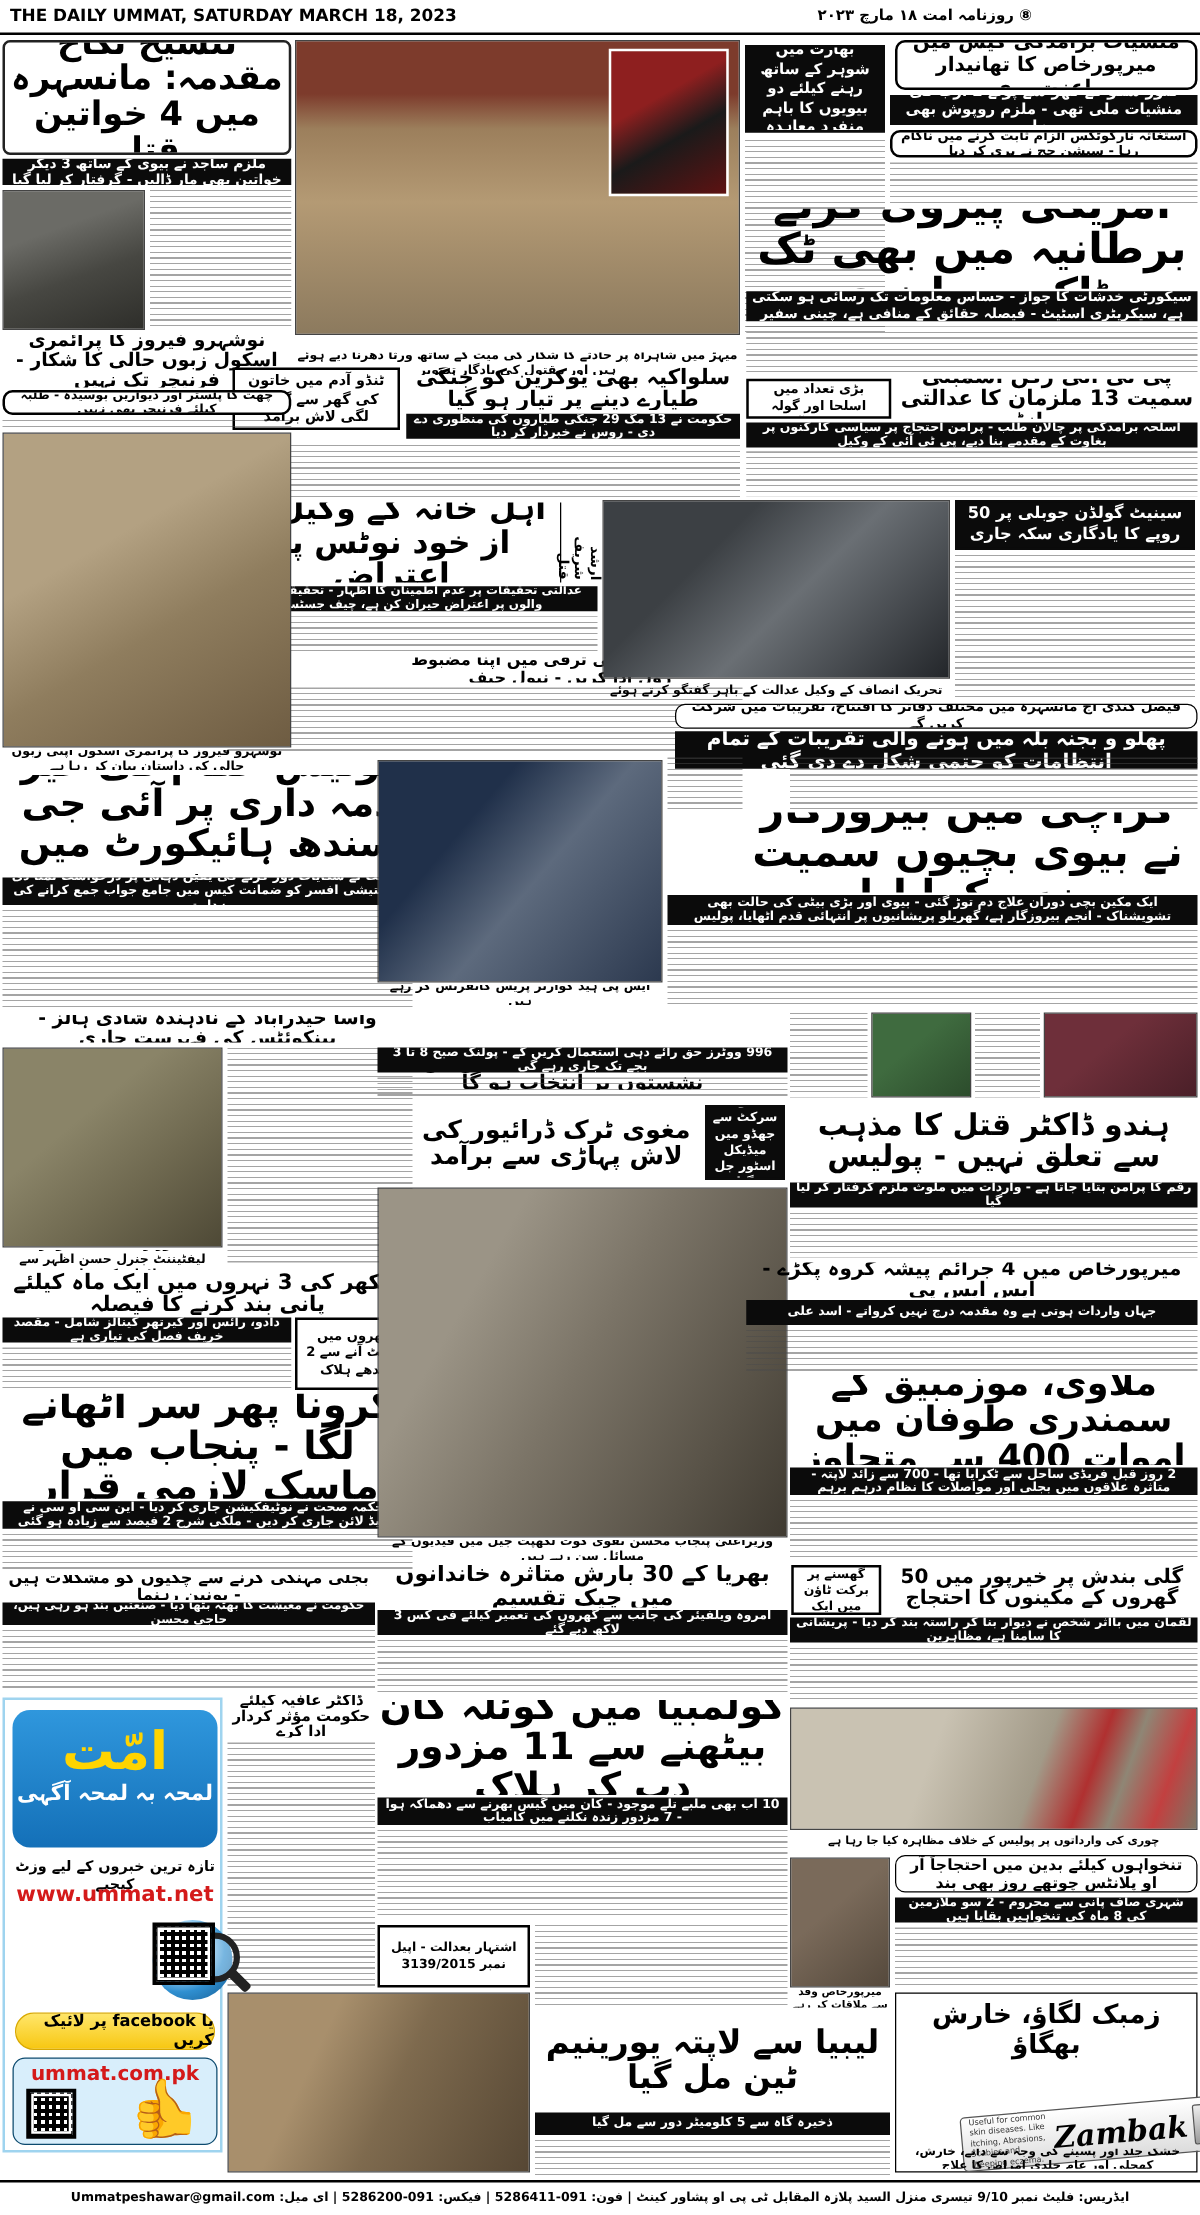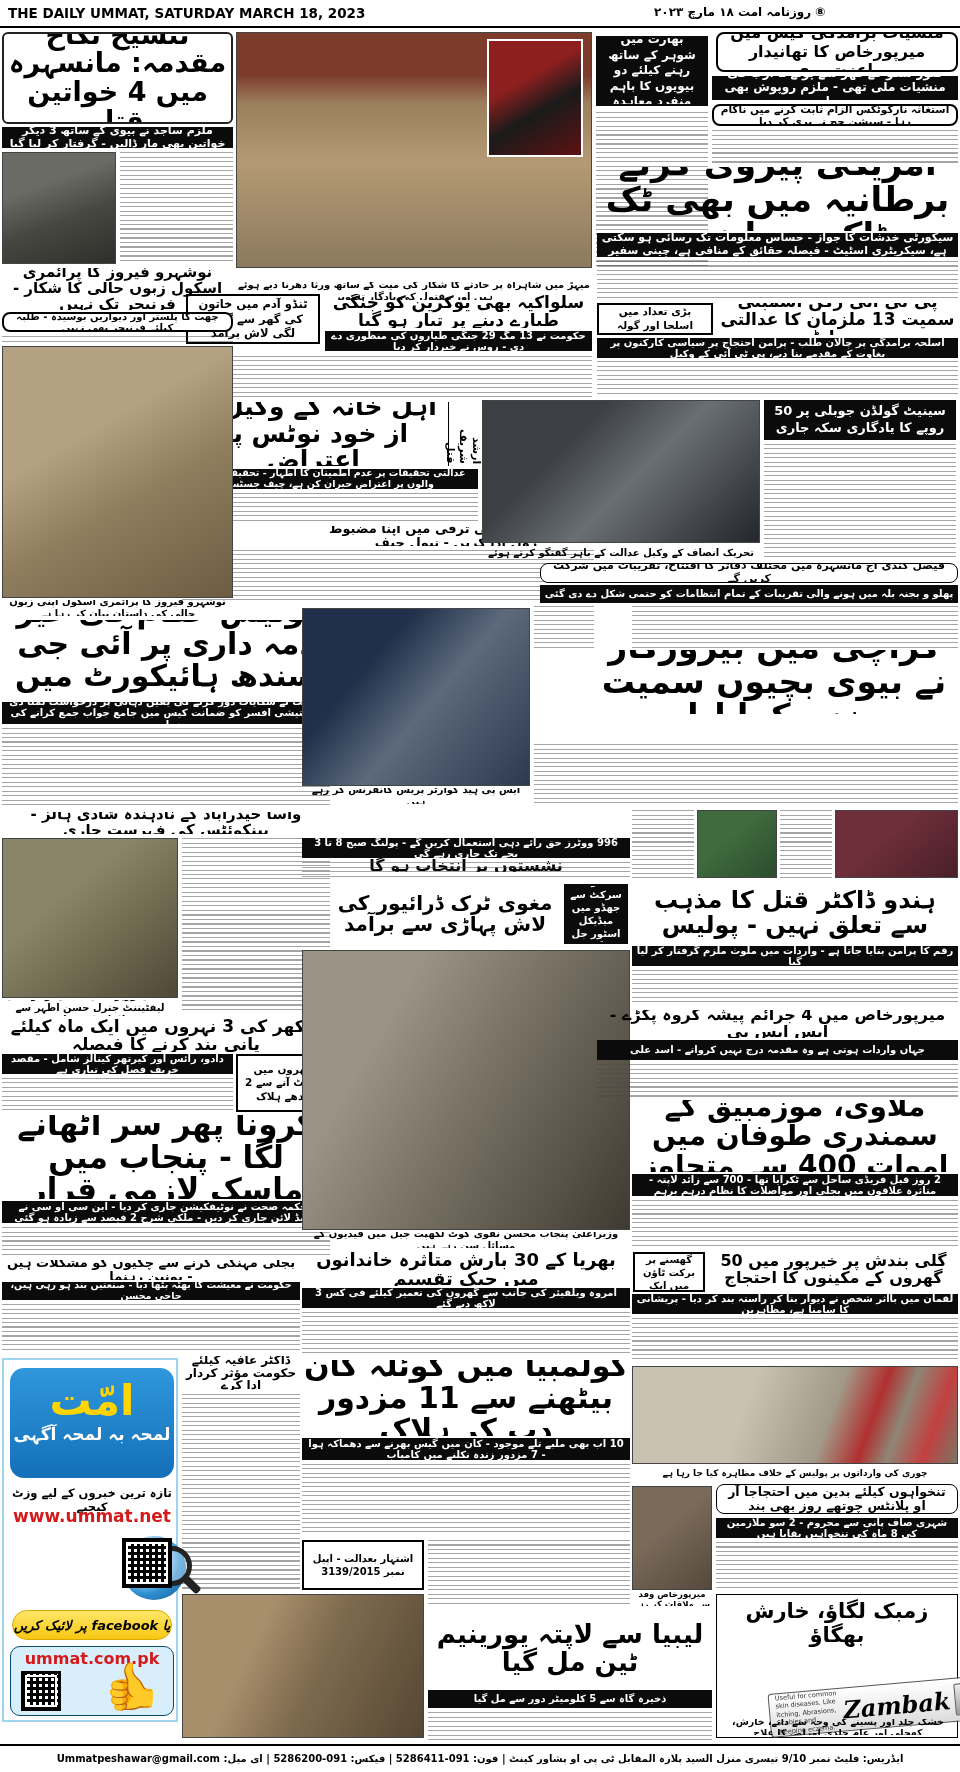--- a/index.html
+++ b/index.html
@@ -21,21 +21,21 @@
        display:flex;align-items:center;justify-content:center;}
   .rule{background:#000;}
   
   .um-wrap{border:2px solid #9fd4ef;background:#fff;}
   .um-blue{background:linear-gradient(#2f97dd,#1470b8);border-radius:14px;text-align:center;}
   .um-brand{color:#ffd400;font-size:42px;font-weight:bold;line-height:1.1;}
   .um-tag{color:#fff;font-size:17px;font-weight:bold;}
   .um-visit{font-size:11.5px;font-weight:bold;text-align:center;}
   .um-url{color:#d41a1a;font-weight:bold;text-align:center;}
   .um-pill{background:linear-gradient(#ffe66a,#f7c712);border-radius:16px;border:1px solid #d9a900;
-           display:flex;align-items:center;justify-content:center;font-weight:bold;font-size:13px;font-style:italic;}
+           display:flex;align-items:center;justify-content:center;font-weight:bold;font-size:13px;}
   .um-lite{background:#d8eefb;border:1px solid #0c4a6e;border-radius:10px;}
   .qr{background-image:
         repeating-linear-gradient(0deg,#000 0 3px,rgba(255,255,255,0) 3px 6px),
         repeating-linear-gradient(90deg,#000 0 3px,#fff 3px 6px);
       border:3px solid #000;outline:2px solid #fff;outline-offset:-6px;}
   .globe{border-radius:50%;background:radial-gradient(circle at 35% 35%,#bfe6ff 0 30%,#2f8fd0 60%,#13568b 100%);
          position:relative;}
   .globe:after{content:"";position:absolute;left:18%;top:22%;width:45%;height:40%;
          background:#e8c23a;border-radius:46% 60% 50% 55%;}
   .mag{position:absolute;border:5px solid #222;border-radius:50%;background:rgba(255,255,255,.35);}
@@ -101,21 +101,21 @@
   <div class="abs tex" style="left:182px;top:493px;width:296px;height:30px;"></div>
   <div class="abs h" style="left:318px;top:526px;width:276px;height:20px;font-size:13px;">طلبہ معاشرے کی ترقی میں اپنا مضبوط رول ادا کریں - نیول چیف</div>
   <div class="abs tex" style="left:182px;top:550px;width:412px;height:52px;"></div>
 
   <div class="abs photo" style="left:482px;top:400px;width:278px;height:143px;background:linear-gradient(135deg,#3c4044 0 30%,#6a6f74 55%,#23262a 100%);"></div>
   <div class="abs cap" style="left:482px;top:545px;width:278px;height:16px;">تحریک انصاف کے وکیل عدالت کے باہر گفتگو کرتے ہوئے</div>
   <div class="abs box inv" style="left:764px;top:400px;width:192px;height:40px;font-size:13px;">سینیٹ گولڈن جوبلی پر 50 روپے کا یادگاری سکہ جاری</div>
   <div class="abs tex" style="left:764px;top:444px;width:192px;height:116px;"></div>
 
   <div class="abs h obar" style="left:540px;top:563px;width:418px;height:20px;font-size:11px;border-width:1.5px;">فیصل کنڈی آج مانسہرہ میں مختلف دفاتر کا افتتاح، تقریبات میں شرکت کریں گے</div>
-  <div class="abs bar" style="left:540px;top:585px;width:418px;height:18px;font-size:10px;">پھلو و بجنہ بلہ میں ہونے والی تقریبات کے تمام انتظامات کو حتمی شکل دے دی گئی</div>
+  <div class="abs bar" style="left:540px;top:585px;width:418px;height:30px;font-size:16px;">پھلو و بجنہ بلہ میں ہونے والی تقریبات کے تمام انتظامات کو حتمی شکل دے دی گئی</div>
 
   <div class="abs h" style="left:2px;top:268px;width:231px;height:42px;font-size:15px;">نوشہرو فیروز کا پرائمری اسکول زبوں حالی کا شکار - فرنیچر تک نہیں</div>
   <div class="abs obar" style="left:2px;top:312px;width:231px;height:20px;font-size:10px;">چھت کا پلستر اور دیواریں بوسیدہ - طلبہ کیلئے فرنیچر بھی نہیں</div>
   <div class="abs tex" style="left:2px;top:336px;width:231px;height:8px;"></div>
   <div class="abs photo" style="left:2px;top:346px;width:231px;height:252px;background:linear-gradient(150deg,#b3a182 0 35%,#8f7d5e 60%,#6e5c42 100%);"></div>
   <div class="abs cap" style="left:2px;top:600px;width:231px;height:16px;">نوشہرو فیروز کا پرائمری اسکول اپنی زبوں حالی کی داستان بیان کر رہا ہے</div>
 
   <div class="abs h" style="left:2px;top:620px;width:328px;height:80px;font-size:30px;">پولیس حکام کی غیر ذمہ داری پر آئی جی سندھ ہائیکورٹ میں پیش</div>
   <div class="abs bar" style="left:2px;top:702px;width:328px;height:22px;font-size:10px;">عدالت نے شکایات دور کرنے کی یقین دہانی پر درخواست نمٹا دی - تفتیشی افسر کو ضمانت کیس میں جامع جواب جمع کرانے کی ہدایت</div>
   <div class="abs tex" style="left:2px;top:728px;width:328px;height:80px;"></div>
@@ -160,20 +160,21 @@
       <div class="abs qr" style="left:10px;top:24px;width:40px;height:40px;"></div>
       <div class="abs thumb" style="right:12px;top:16px;">👍</div>
     </div>
   </div>
 
   <div class="abs photo" style="left:302px;top:608px;width:228px;height:178px;background:linear-gradient(130deg,#20304a 0 30%,#5d6a7d 55%,#2c394f 100%);"></div>
   <div class="abs cap" style="left:302px;top:788px;width:228px;height:16px;">ایس پی ہیڈ کوارٹر پریس کانفرنس کر رہے ہیں</div>
   <div class="abs tex" style="left:534px;top:606px;width:60px;height:42px;"></div>
   <div class="abs tex" style="left:632px;top:606px;width:326px;height:42px;"></div>
   <div class="abs h" style="left:590px;top:650px;width:368px;height:64px;font-size:33px;">کراچی میں بیروزگار نے بیوی بچیوں سمیت زہر کھا لیا</div>
+  <div class="abs bar" style="left:534px;top:716px;width:424px;height:24px;font-size:10px;">ایک مکین بچی دوران علاج دم توڑ گئی - بیوی اور بڑی بیٹی کی حالت بھی تشویشناک - انجم بیروزگار ہے، گھریلو پریشانیوں پر انتہائی قدم اٹھایا، پولیس</div>
   <div class="abs tex" style="left:534px;top:744px;width:424px;height:60px;"></div>
 
   <div class="abs h" style="left:302px;top:808px;width:328px;height:28px;font-size:16px;margin-top:36px;">ایبٹ آباد ضمنی بلدیاتی الیکشن: آج 4 نشستوں پر انتخاب ہو گا</div>
   <div class="abs bar" style="left:302px;top:838px;width:328px;height:20px;font-size:10px;">996 ووٹرز حق رائے دہی استعمال کریں گے - پولنگ صبح 8 تا 3 بجے تک جاری رہے گی</div>
   <div class="abs tex" style="left:302px;top:862px;width:328px;height:18px;"></div>
 
   <div class="abs h" style="left:330px;top:884px;width:230px;height:60px;font-size:20px;">مغوی ٹرک ڈرائیور کی لاش پہاڑی سے برآمد</div>
   <div class="abs box inv" style="left:564px;top:884px;width:64px;height:60px;font-size:10px;">شارٹ سرکٹ سے جھڈو میں میڈیکل اسٹور جل گیا</div>
 
   <div class="abs photo" style="left:302px;top:950px;width:328px;height:280px;background:linear-gradient(120deg,#9b9486 0 25%,#7b7467 50%,#585247 80%,#3f3a31 100%);"></div>

